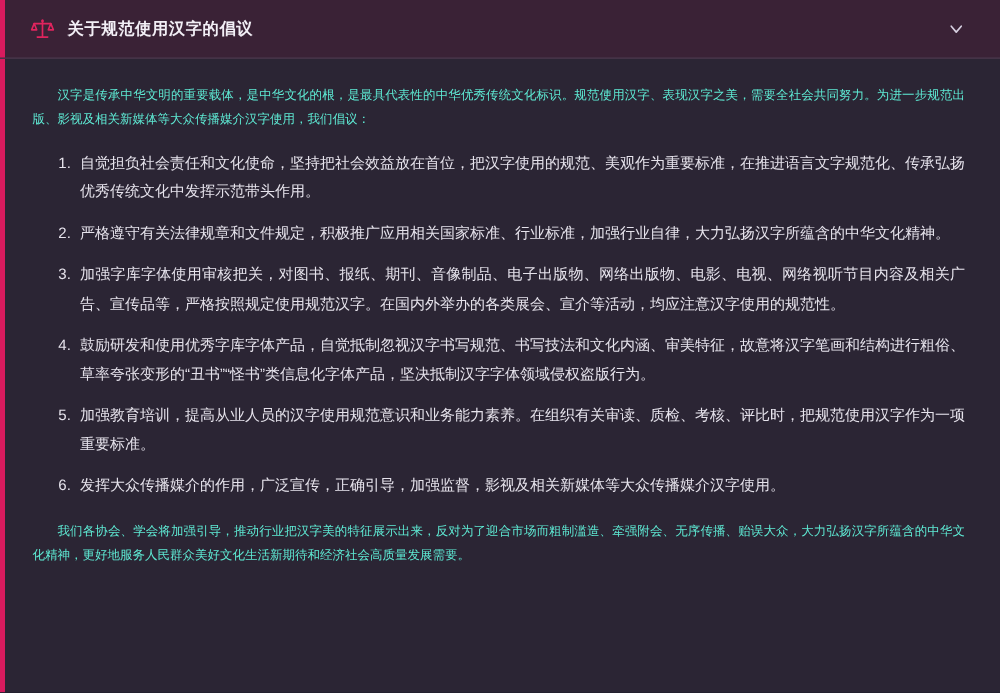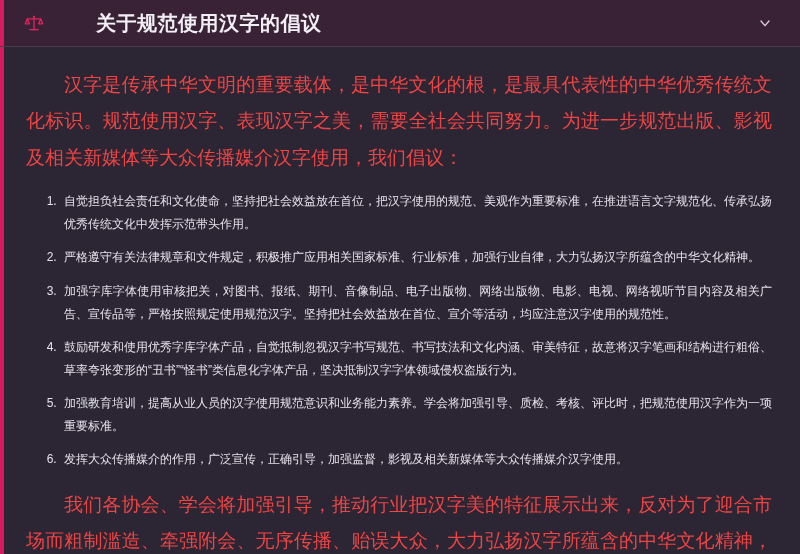--- a/index.html
+++ b/index.html
@@ -43,26 +43,25 @@
     margin-left: 24px;
     margin-right: 10px;
     width: 20px;
     height: 20px;
     display: flex;
     align-items: center;
     justify-content: center;
     flex: none;
   }
   .header-title {
-    font-size: 20px;
+    font-size: 13px;
     font-weight: bold;
     color: #f2eff6;
     letter-spacing: 0.5px;
     white-space: nowrap;
-    margin-left: 42px;
   }
   .header-spacer { flex: 1 1 auto; }
   .chevron {
     width: 22px;
     height: 22px;
     display: flex;
     align-items: center;
     justify-content: center;
     color: #d6cfe0;
     margin-right: 8px;
@@ -76,23 +75,23 @@
     overflow: hidden;
   }
   .content-accent {
     position: absolute;
     left: 0; top: 0; bottom: 0;
     width: 4px;
     background: #d81b5e;
   }
   p.para {
     margin: 0 0 14px 0;
-    font-size: 19px;
+    font-size: 10px;
     line-height: 1.92;
-    color: #ef4444;
+    color: #5eead4;
     text-align: justify;
     text-indent: 2em;
   }
   p.para-last {
     margin-top: 16px;
     margin-bottom: 4px;
   }
   ol.items {
     margin: 0 0 0 0;
     padding-left: 34px;
@@ -137,22 +136,22 @@
   </div>
 
   <div class="content">
     <div class="content-accent"></div>
 
     <p class="para">汉字是传承中华文明的重要载体，是中华文化的根，是最具代表性的中华优秀传统文化标识。规范使用汉字、表现汉字之美，需要全社会共同努力。为进一步规范出版、影视及相关新媒体等大众传播媒介汉字使用，我们倡议：</p>
 
     <ol class="items">
       <li>自觉担负社会责任和文化使命，坚持把社会效益放在首位，把汉字使用的规范、美观作为重要标准，在推进语言文字规范化、传承弘扬优秀传统文化中发挥示范带头作用。</li>
       <li>严格遵守有关法律规章和文件规定，积极推广应用相关国家标准、行业标准，加强行业自律，大力弘扬汉字所蕴含的中华文化精神。</li>
-      <li>加强字库字体使用审核把关，对图书、报纸、期刊、音像制品、电子出版物、网络出版物、电影、电视、网络视听节目内容及相关广告、宣传品等，严格按照规定使用规范汉字。坚持把社会效益放在首位、宣介等活动，均应注意汉字使用的规范性。</li>
+      <li>加强字库字体使用审核把关，对图书、报纸、期刊、音像制品、电子出版物、网络出版物、电影、电视、网络视听节目内容及相关广告、宣传品等，严格按照规定使用规范汉字。在国内外举办的各类展会、宣介等活动，均应注意汉字使用的规范性。</li>
       <li>鼓励研发和使用优秀字库字体产品，自觉抵制忽视汉字书写规范、书写技法和文化内涵、审美特征，故意将汉字笔画和结构进行粗俗、草率夸张变形的“丑书”“怪书”类信息化字体产品，坚决抵制汉字字体领域侵权盗版行为。</li>
-      <li>加强教育培训，提高从业人员的汉字使用规范意识和业务能力素养。学会将加强引导、质检、考核、评比时，把规范使用汉字作为一项重要标准。</li>
+      <li>加强教育培训，提高从业人员的汉字使用规范意识和业务能力素养。在组织有关审读、质检、考核、评比时，把规范使用汉字作为一项重要标准。</li>
       <li>发挥大众传播媒介的作用，广泛宣传，正确引导，加强监督，影视及相关新媒体等大众传播媒介汉字使用。</li>
     </ol>
 
     <p class="para para-last">我们各协会、学会将加强引导，推动行业把汉字美的特征展示出来，反对为了迎合市场而粗制滥造、牵强附会、无序传播、贻误大众，大力弘扬汉字所蕴含的中华文化精神，更好地服务人民群众美好文化生活新期待和经济社会高质量发展需要。</p>
   </div>
 
 </div>
 
 </body></html>

